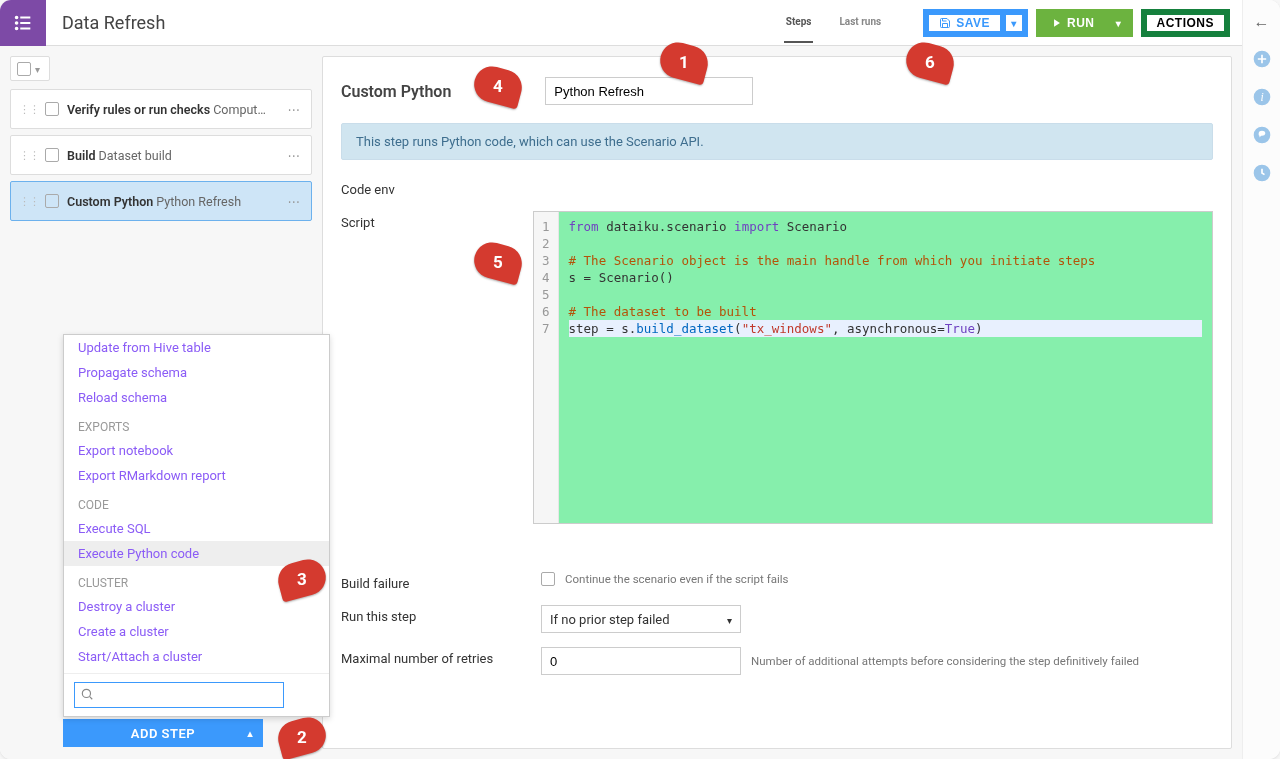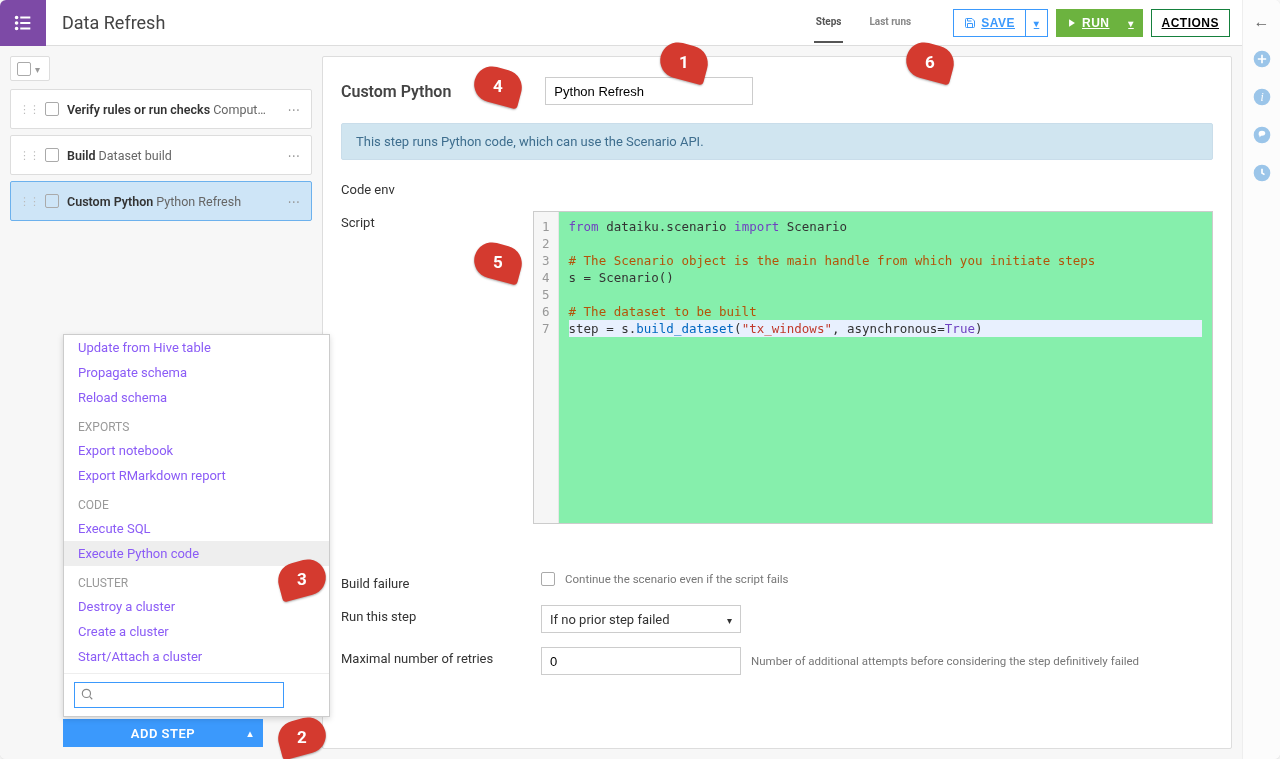--- a/index.html
+++ b/index.html
@@ -1,28 +1,28 @@
 <!DOCTYPE html>
 <html><head>
 <meta charset="utf-8">
 <style>
 * { box-sizing: border-box; margin: 0; padding: 0; }
 body { font-family: -apple-system, BlinkMacSystemFont, "Segoe UI", Roboto, sans-serif; font-size: 13px; color: #333; background: #f7f7f7; }
-.app { display: flex; height: 759px; background: #fff; border-radius: 6px; overflow: hidden; box-shadow: 0 1px 3px rgba(0,0,0,0.1); }
+.app { display: flex; height: 759px; background: #fff; border-radius: 11px; overflow: hidden; box-shadow: 0 1px 3px rgba(0,0,0,0.1); }
 .main-area { flex: 1; display: flex; flex-direction: column; min-width: 0; }
 .header { display: flex; align-items: center; height: 46px; border-bottom: 1px solid #ddd; }
 .hamburger { width: 46px; height: 46px; background: #7D4AA6; display: flex; align-items: center; justify-content: center; }
 .hamburger svg { width: 22px; height: 22px; }
 .page-title { font-size: 18px; color: #444; padding: 0 16px; flex: 0 0 auto; }
 .header-spacer { flex: 1; }
 .tabs { display: flex; align-items: center; gap: 24px; margin-right: 40px; }
 .tab { font-size: 10px; font-weight: 700; color: #888; padding: 14px 2px; cursor: pointer; border-bottom: 2px solid transparent; }
 .tab.active { color: #555; border-bottom: 2px solid #555; }
 .header-actions { display: flex; align-items: center; gap: 8px; padding-right: 12px; }
-.btn { display: inline-flex; align-items: center; height: 28px; padding: 0 10px; font-size: 12px; font-weight: 600; border: 1px solid #15803d; background: #fff; border-radius: 0; cursor: pointer; text-decoration: underline; }
+.btn { display: inline-flex; align-items: center; height: 28px; padding: 0 10px; font-size: 12px; font-weight: 600; border: 6px solid #15803d; background: #fff; border-radius: 0; cursor: pointer; }
 .btn-group { display: flex; }
 .btn-group .btn + .btn { border-left-width: 0; }
 .btn-save { color: #3B99FC; border-color: #3B99FC; letter-spacing: 0.5px; }
 .btn-save svg { width: 12px; height: 12px; margin-right: 5px; }
 .btn-run { background: #6CB33F; color: #fff; border-color: #6CB33F; letter-spacing: 0.5px; }
 .btn-run svg { width: 10px; height: 10px; margin-right: 5px; fill: #fff; }
 .btn-dd { width: 22px; padding: 0; justify-content: center; }
 .btn-actions { letter-spacing: 0.5px; }
 .body { flex: 1; display: flex; min-height: 0; background: #f7f7f7; position: relative; }
 .left-col { width: 322px; padding: 10px; display: flex; flex-direction: column; }

